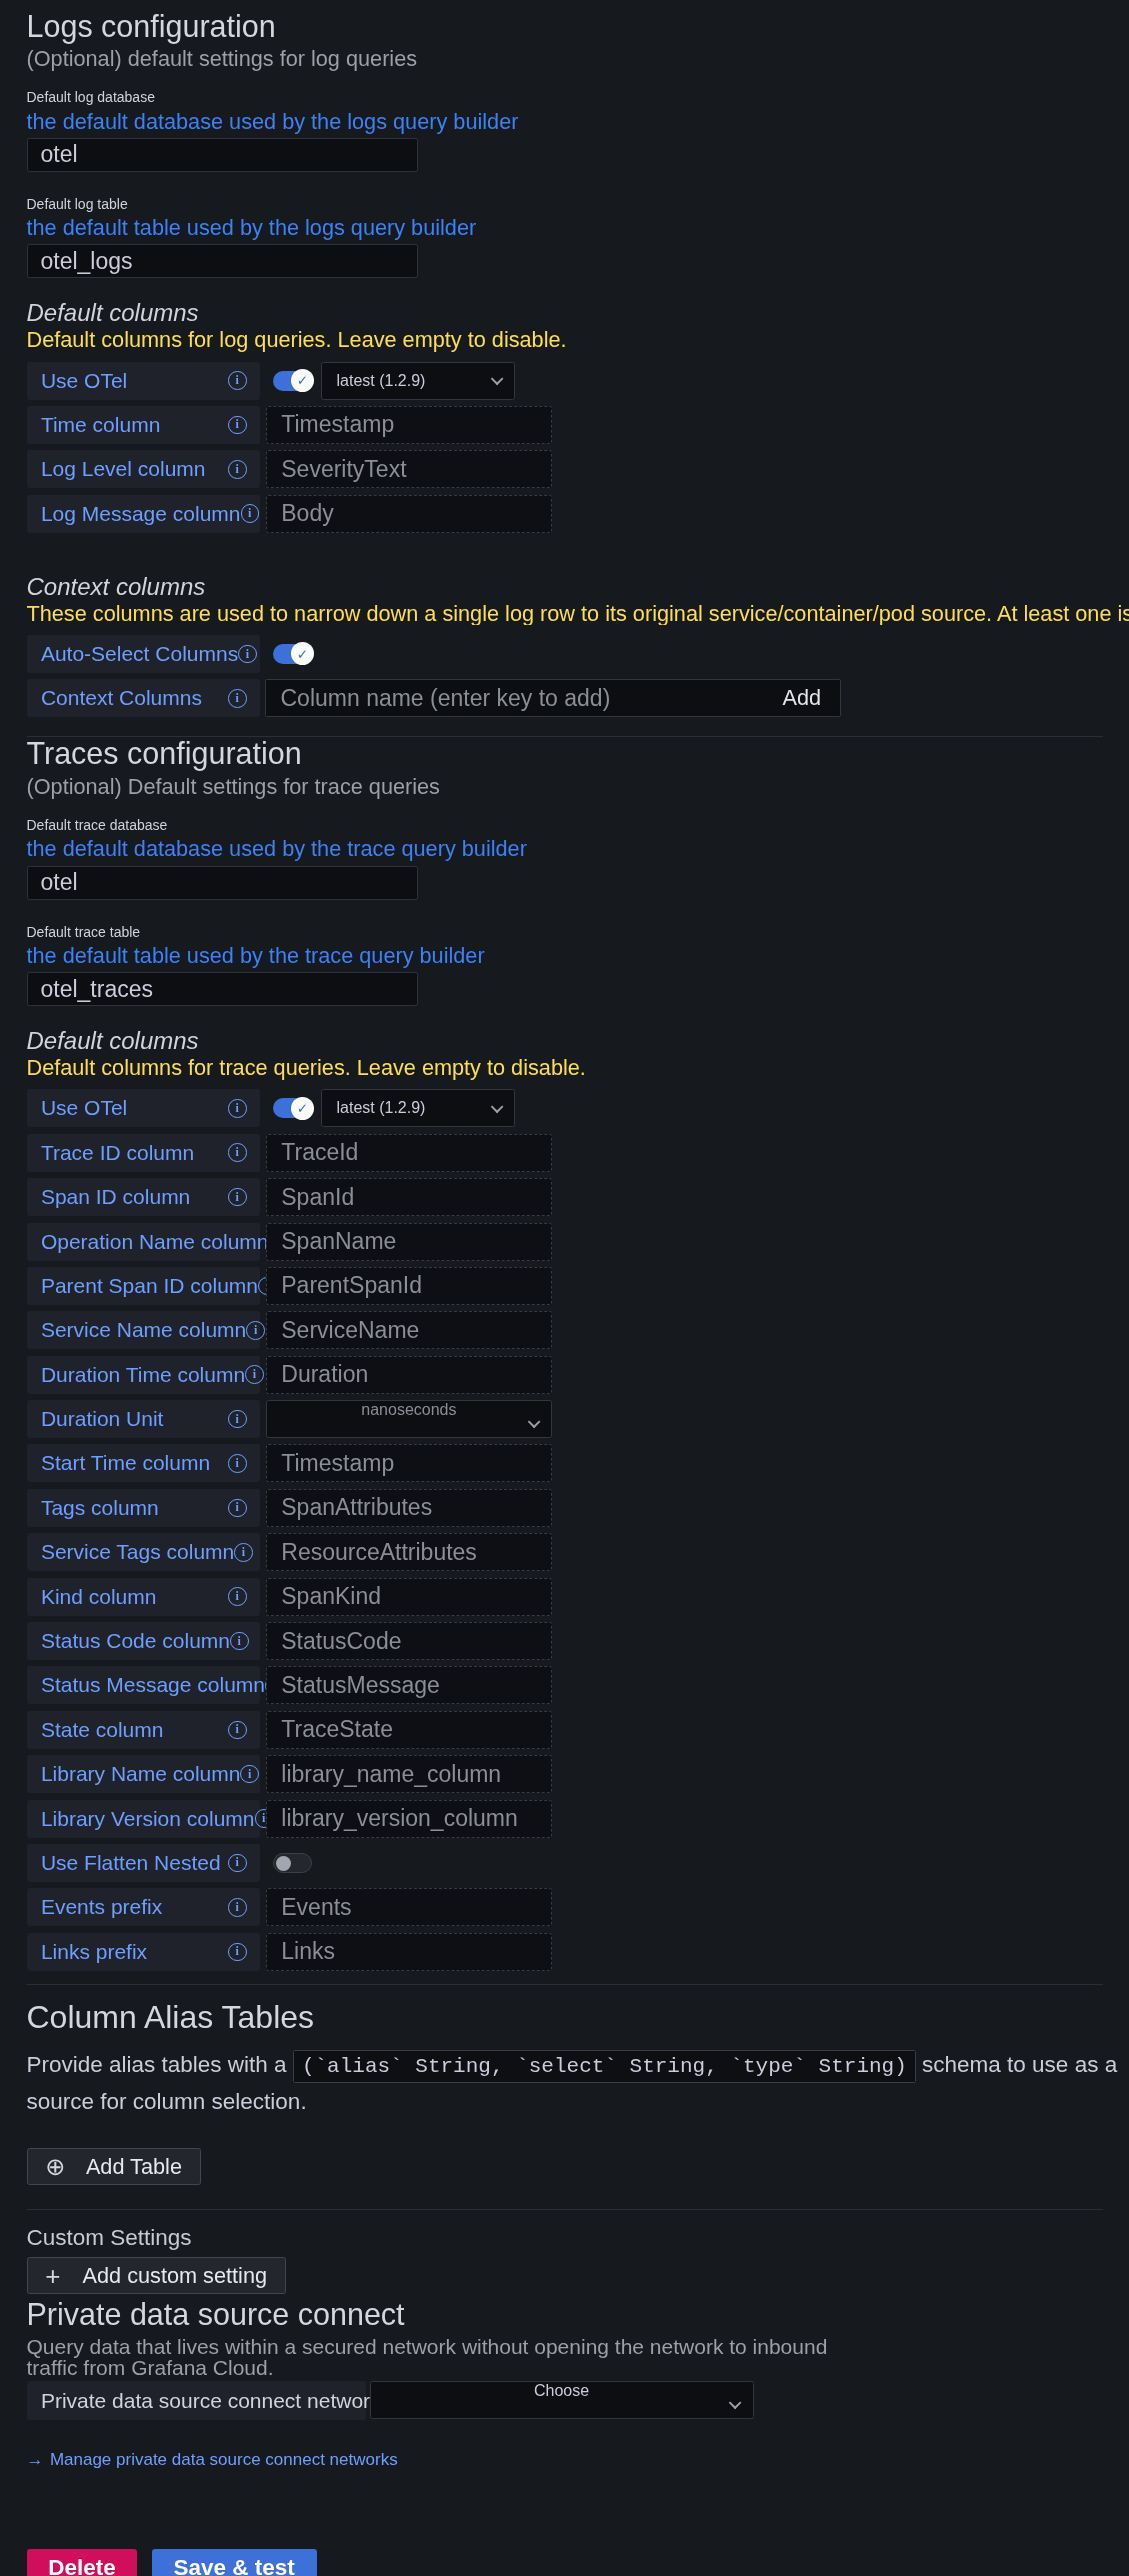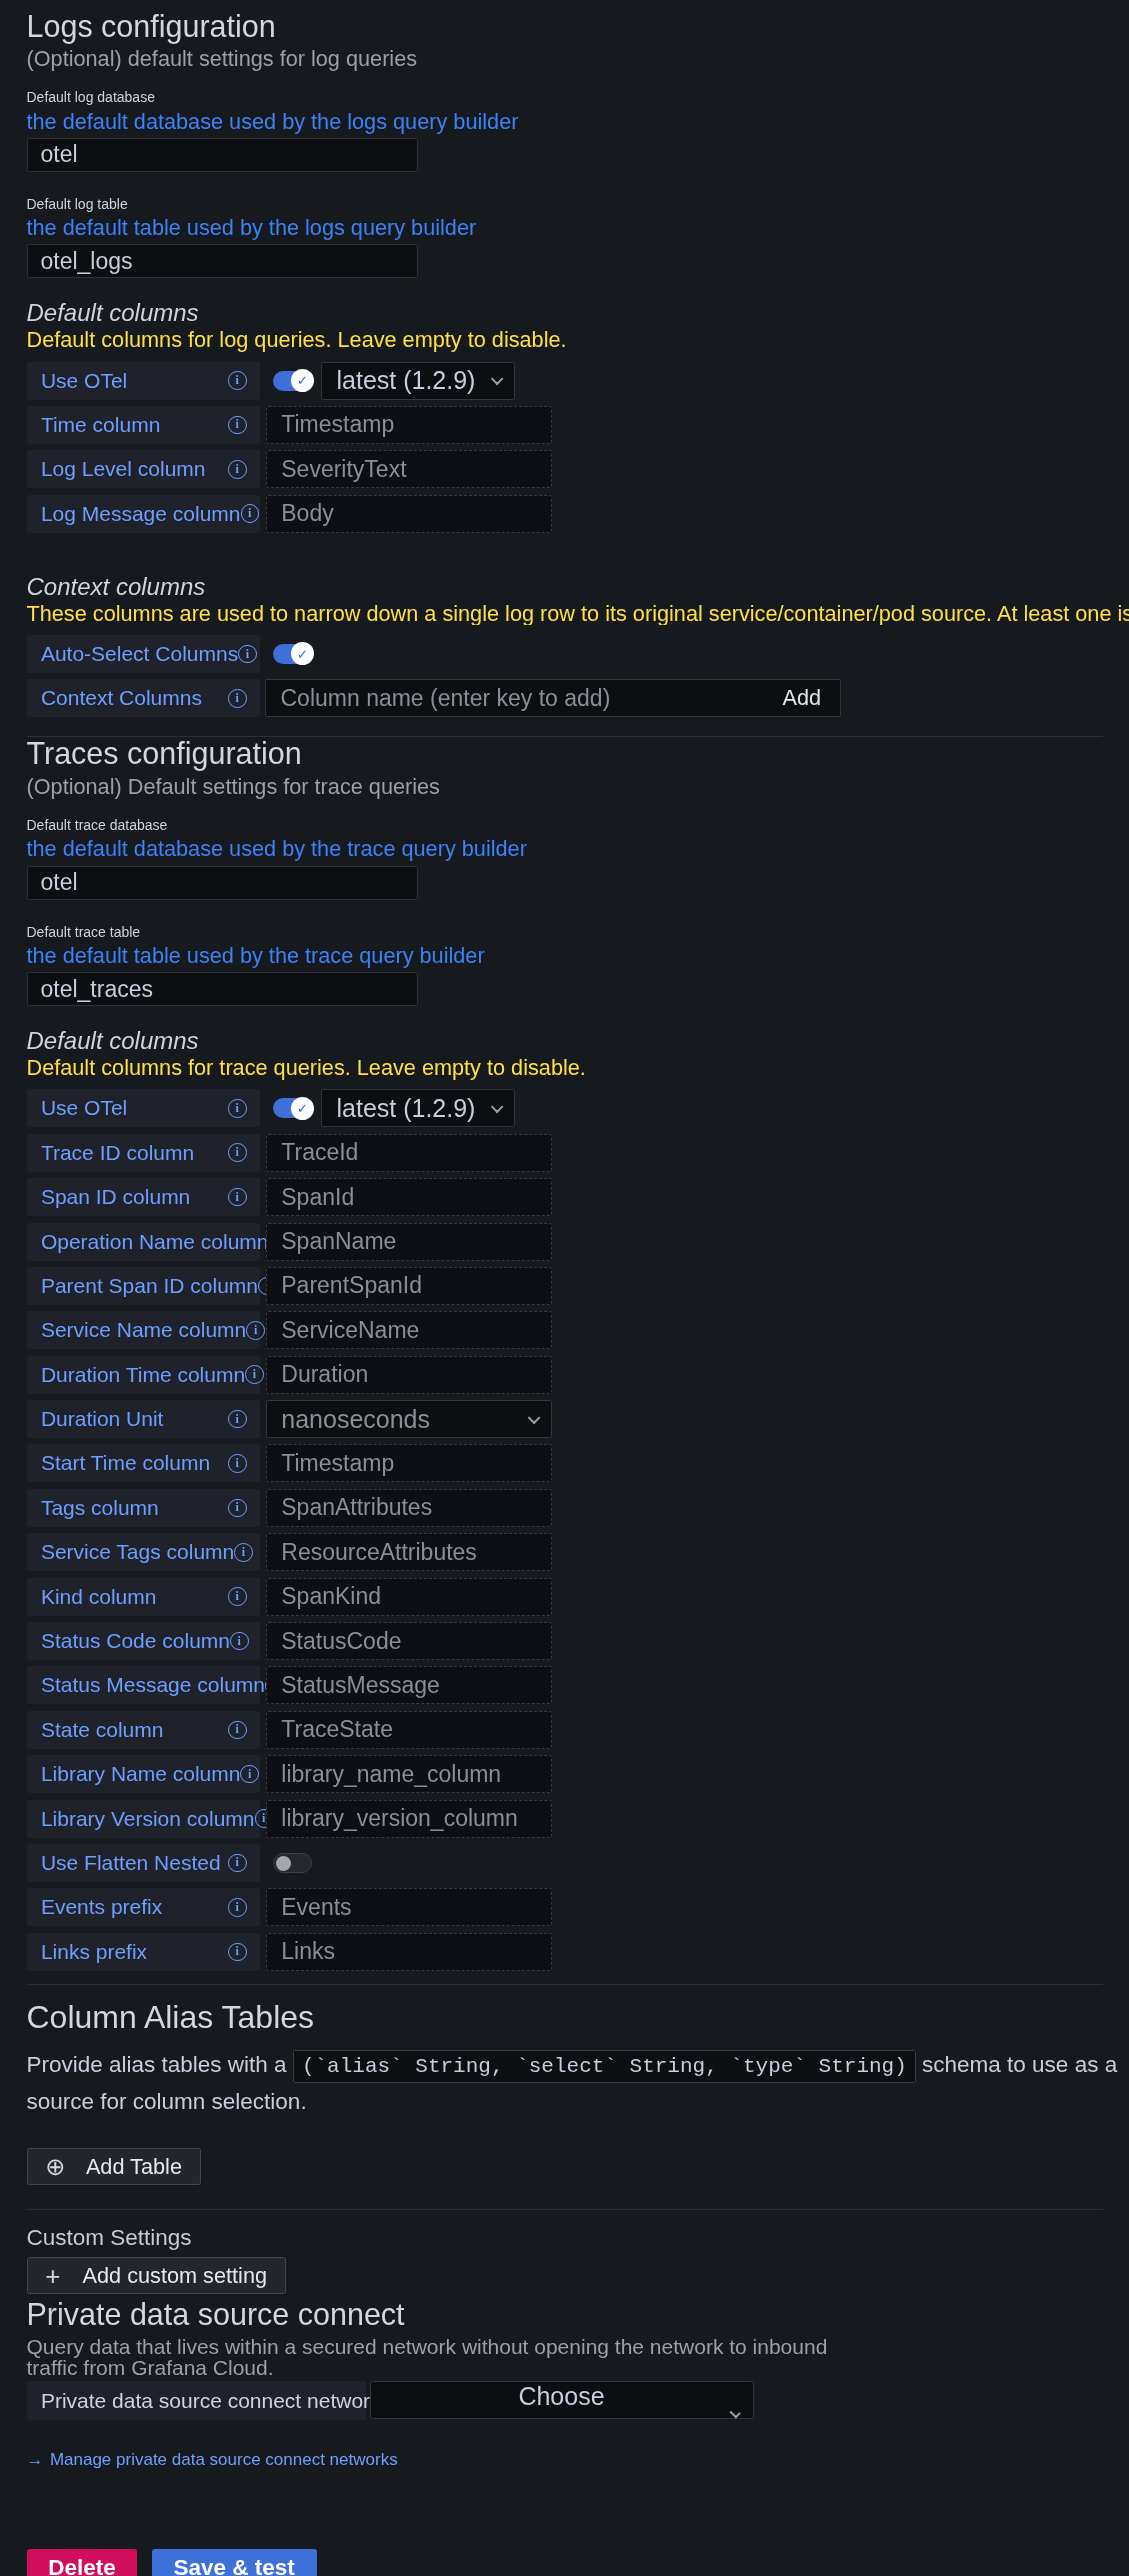--- a/index.html
+++ b/index.html
@@ -51,29 +51,29 @@
     margin-left:6.4px; width:286px; height:38px;
     background:#0d0f14; border:0.8px dashed #383b43; border-radius:2.4px;
     padding:0 14.4px; font-size:23px; color:#ccccdc; outline:none; font-family:inherit;
   }
   input::placeholder { color:#8b8e97; opacity:1; }
 
   .selectbox {
     margin-left:6.4px; height:38px; background:#0c0e12; border:0.8px solid #33363e; border-radius:2.4px;
     display:flex; align-items:center; padding:0 14.4px; cursor:pointer;
   }
-  .selectbox .sel-text { font-size:25px; color:#ccccdc;text-align:center; }
+  .selectbox .sel-text { font-size:16px; color:#ccccdc;text-align:center; }
   .selectbox .sel-text.muted { color:#8b8e97; }
   .selectbox .chev {
     margin-left:auto; width:8.8px; height:8.8px;
     border-right:2px solid #9d9fa9; border-bottom:2px solid #9d9fa9;
     transform:rotate(45deg) translateY(-2.4px);
   }
   .selectbox.w-version { width:194px; margin-left:9.6px; }
-  .selectbox.w-row { width:286px; }
+  .selectbox.w-row { width:286px;flex-direction:column; }
   .selectbox.w-choose { width:384px; margin-left:4px;flex-direction:column; }
 
   .toggle { position:relative; display:inline-block; flex:none; align-self:center; cursor:pointer; }
   .toggle.on { margin-left:13px; width:39px; height:20px; border-radius:10.4px; background:#3d71d9; }
   .toggle.on .knob {
     position:absolute; right:-2.4px; top:-1.6px; width:23px; height:23px; border-radius:50%;
     background:#ffffff; display:flex; align-items:center; justify-content:center;
   }
   .toggle.on .knob::before { content:"\2713"; color:#3d71d9; font-size:13.6px; font-weight:700; }
   .toggle.off { margin-left:13px; width:39px; height:20px; border-radius:10.4px; background:#24272d; border:0.8px solid #3c3f46; }

